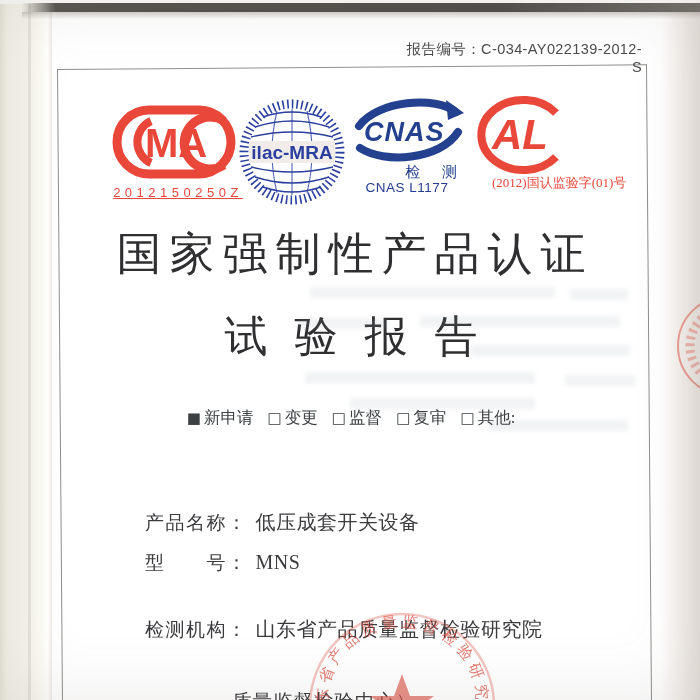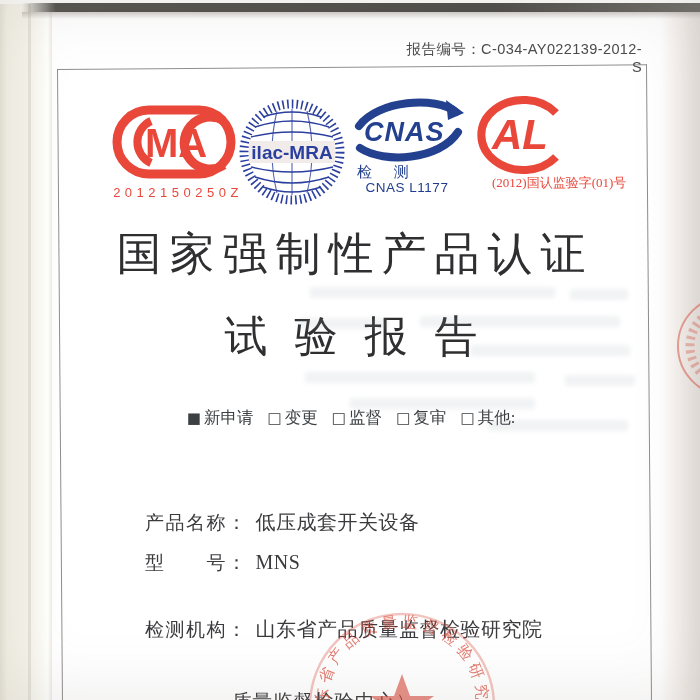--- a/index.html
+++ b/index.html
@@ -25,22 +25,22 @@
   .frame{top:69px;left:57px;width:588px;height:660px;
     border:1.2px solid #8f8f8d;border-bottom:none;
     transform:rotate(-0.45deg);transform-origin:top left;}
 
   
   .report-line{top:40px;left:398px;width:244px;text-align:right;
     font-family:"Liberation Sans",sans-serif;font-size:14.5px;color:#4c4c4c;letter-spacing:.4px;}
 
   
   .cma-code{top:185px;left:110px;width:136px;text-align:center;
-    font-family:"Liberation Sans",sans-serif;font-size:13px;color:#e9473a;letter-spacing:4.5px;}
-  .cnas-sub1{top:163px;left:348px;width:118px;text-align:left;
+    font-family:"Liberation Sans",sans-serif;font-size:13px;color:#e9473a;letter-spacing:4.5px;text-decoration:underline;}
+  .cnas-sub1{top:163px;left:348px;width:118px;text-align:right;
     font-size:15px;color:#24418f;letter-spacing:9px;text-indent:9px;}
   .cnas-sub2{top:180px;left:348px;width:118px;text-align:center;
     font-family:"Liberation Sans",sans-serif;font-size:13.5px;color:#223d8f;letter-spacing:.5px;}
   .cal-sub{top:174px;left:456px;width:200px;
     font-size:13px;color:#e9473a;white-space:nowrap;margin-left:36px;}
 
   
   .title1{top:224px;left:57px;width:588px;text-align:center;
     font-size:45px;color:#2f2f31;letter-spacing:8px;text-indent:8px;font-weight:500;}
   .title2{top:308px;left:57px;width:588px;text-align:center;

